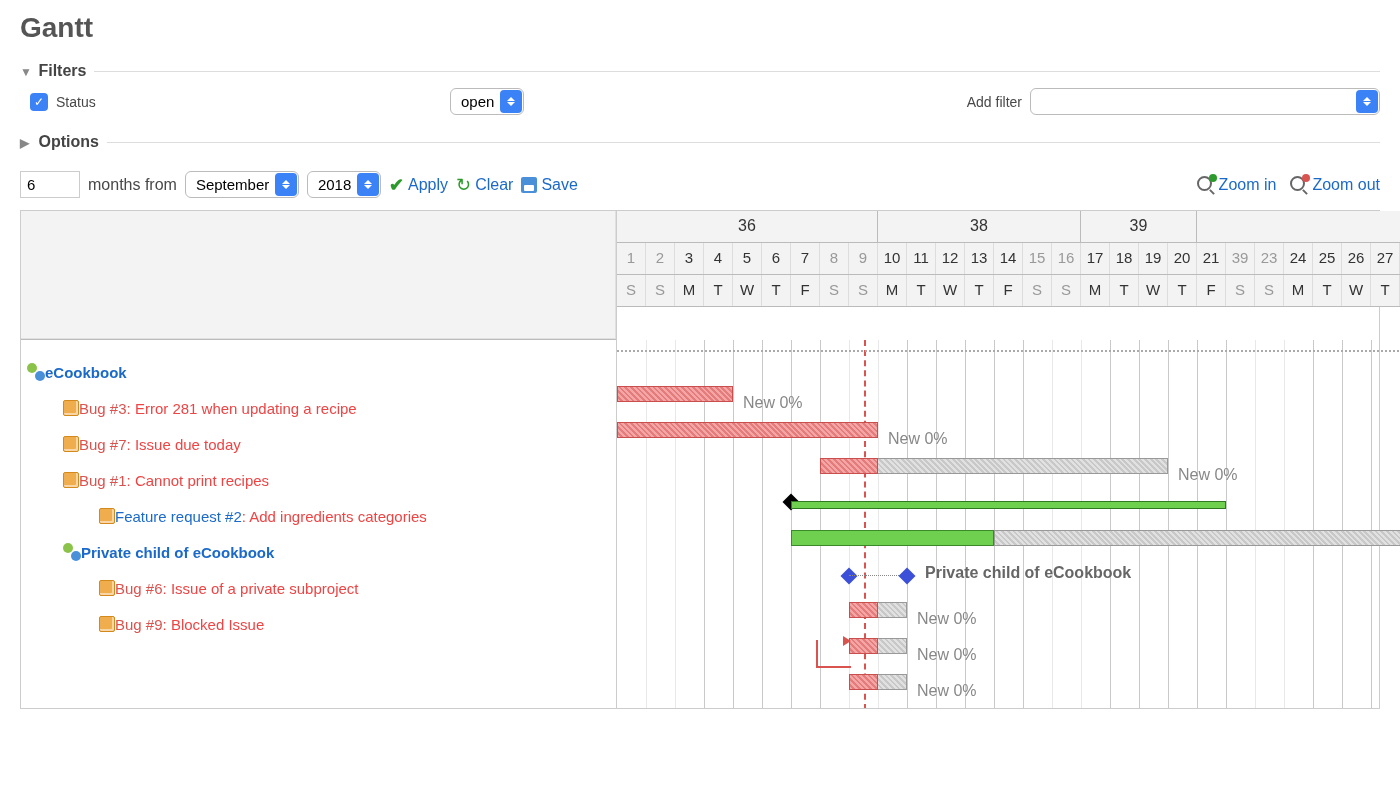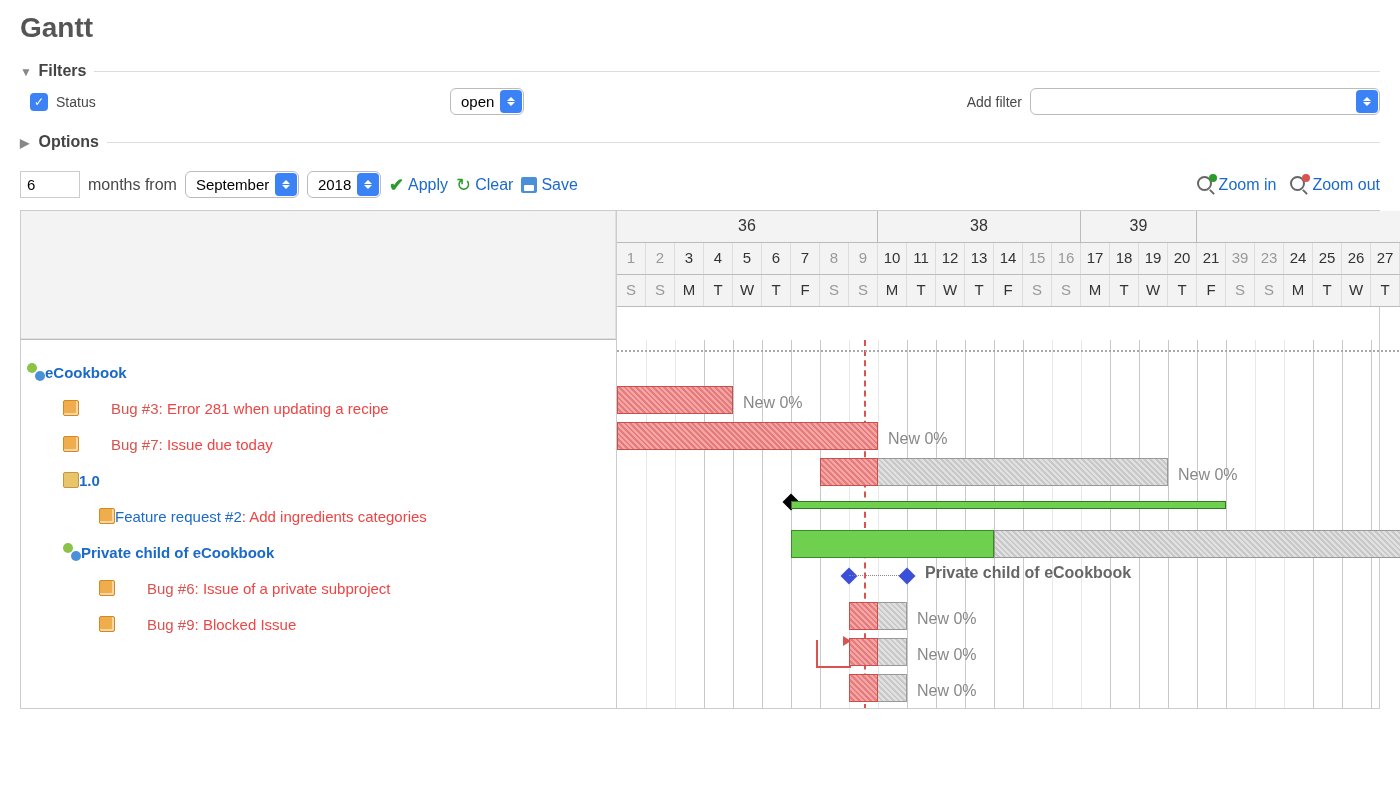--- a/index.html
+++ b/index.html
@@ -49,42 +49,42 @@
 .proj-icon { display:inline-block; width:18px; height:18px; position:relative; }
 .proj-icon .a { position:absolute; width:10px; height:10px; border-radius:50%; background:#8bc34a; left:0; top:0;}
 .proj-icon .b { position:absolute; width:10px; height:10px; border-radius:50%; background:#4a90d9; right:0; bottom:0;}
 .ticket-icon { display:inline-block; width:16px; height:16px; background:#f0ad4e; border-radius:2px; position:relative; box-shadow: inset -2px -2px 0 rgba(255,255,255,.5); border:1px solid #d48a1b;}
 .pkg-icon { display:inline-block; width:16px; height:16px; background:#e8c46b; border:1px solid #c09a3a; border-radius:2px;}
 
 .subj-row.lvl1 { padding-left: 42px; }
 .subj-row.lvl2 { padding-left: 78px; }
 .subj-row a.proj { color:#1b6ac9; font-weight:bold; cursor:pointer; }
 .subj-row a.ver { color:#1b6ac9; font-weight:bold; cursor:pointer; }
-.subj-row a.issue { color:#d9534f; cursor:pointer;padding-left:32px; }
+.subj-row a.issue { color:#d9534f; cursor:pointer; }
 .subj-row a.issue-feat { color:#1b6ac9; cursor:pointer; }
 .subj-row .desc { color:#ef4444; }
 
 .timeline { flex:1; overflow:hidden; position:relative; min-width: 784px;}
 .th { position:absolute; left:0; right:0; top:0; }
 .month-hdr { height:33px; text-align:center; font-weight:bold; color:#1b6ac9; font-size:19px; border-bottom:1px solid #bbb; background:#f3f3f3; padding-top:4px;}
 .weeks-row, .days-row, .dow-row { display:flex; border-bottom:1px solid #bbb; background:#f3f3f3; }
 .weeks-row { height:32px; }
 .weeks-row .wk { border-right:1px solid #bbb; text-align:center; font-size:16px; color:#333; line-height:30px; }
 .days-row { height:32px; } .dow-row { height:32px; }
 .day-cell { width:29px; min-width:29px; border-right:1px solid #ddd; text-align:center; font-size:15px; line-height:30px; color:#333; }
 .day-cell.nwd { color:#999; }
 
 .grid { position:absolute; top:129px; left:0; right:0; bottom:0; }
 .vline { position:absolute; top:0; bottom:0; width:1px; background:#c9c9c9; }
 .vline.nwd { background:#e8e8e8; }
 .today { position:absolute; top:0; bottom:0; width:0; border-left:2px dashed #d9534f; }
 
 .bars { position:absolute; left:0; right:0; top:129px; }
 .bar-row { height:36px; position:relative; }
-.task { position:absolute; height:28px; top:10px; }
+.task { position:absolute; height:16px; top:10px; }
 .task .todo { position:absolute; inset:0; background: repeating-linear-gradient(45deg,#e1e1e1,#e1e1e1 2px,#c8c8c8 2px,#c8c8c8 4px); border:1px solid #999; }
 .task.red .todo { background: repeating-linear-gradient(45deg,#f4a6a6,#f4a6a6 2px,#e57c7c 2px,#e57c7c 4px); border:1px solid #c94f4f;}
 .task.green .todo { background:#6fcf4f; border:1px solid #3a8a2a; }
 .task .late { position:absolute; top:0; bottom:0; left:0; background: repeating-linear-gradient(45deg,#f4a6a6,#f4a6a6 2px,#e57c7c 2px,#e57c7c 4px); border:1px solid #c94f4f;}
 .label-r { position:absolute; left:100%; top:8px; white-space:nowrap; color:#888; font-size:16px; margin-left:10px;}
 .label-r.strong { color:#666; font-weight:bold;}
 
 .parent-line { position:absolute; top:17px; height:8px; background:#6fcf4f; border:1px solid #2f7a20;}
 .parent-start { position:absolute; width:12px; height:12px; background:#000; transform:rotate(45deg); top:12px;}
 
@@ -181,22 +181,23 @@
           <span class="ticket-icon"></span>
           <a class="issue">Bug #3</a>
           <span class="desc">: Error 281 when updating a recipe</span>
         </div>
         <div class="subj-row lvl1">
           <span class="ticket-icon"></span>
           <a class="issue">Bug #7</a>
           <span class="desc">: Issue due today</span>
         </div>
         <div class="subj-row lvl1">
-          <span class="pkg-icon"></span>
-          <a class="ver">1.0</a>
+          <span class="ticket-icon"></span>
+          <a class="issue">Bug #1</a>
+          <span class="desc">: Cannot print recipes</span>
         </div>
         <div class="subj-row lvl2">
           <span class="ticket-icon"></span>
           <a class="issue-feat">Feature request #2</a>
           <span class="desc">: Add ingredients categories</span>
         </div>
         <div class="subj-row lvl1">
           <span class="proj-icon">
             <span class="a"></span>
             <span class="b"></span>

